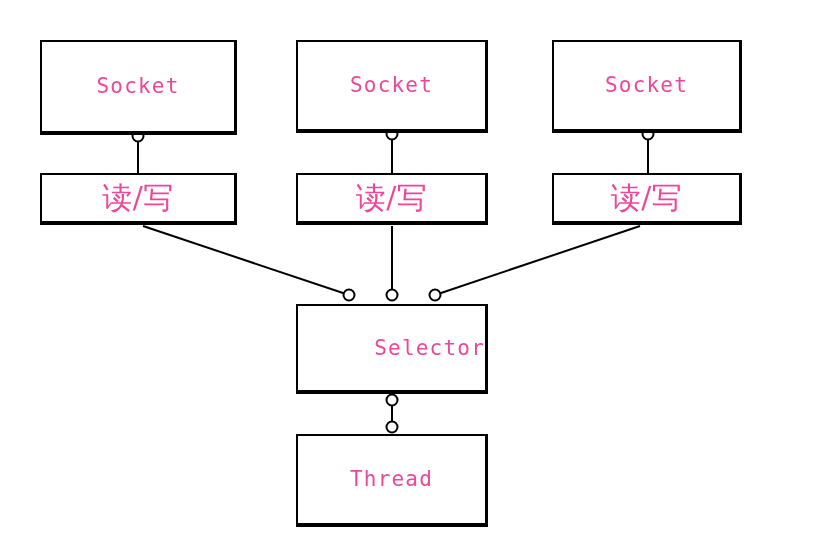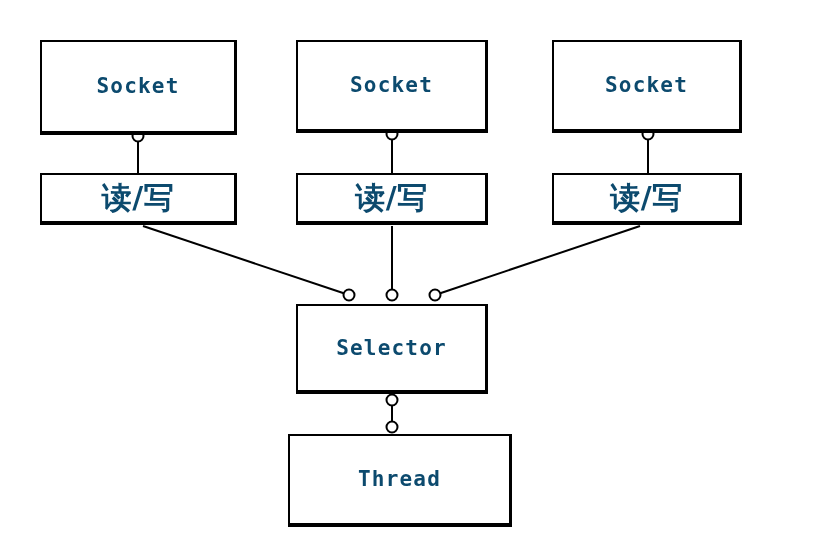--- a/index.html
+++ b/index.html
@@ -33,24 +33,23 @@
     border-right-width: 3px;
     border-bottom-width: 4px;
     display: flex;
     align-items: center;
     justify-content: center;
     z-index: 3;
   }
   .node-label {
     display: block;
     text-align: center;
-    color: #0c4a6e;
+    color: #ec4899;
     line-height: 1;
     white-space: nowrap;
-    font-weight: bold;
   }
   .label-mono {
     font-family: "DejaVu Sans Mono", "Liberation Mono", monospace;
     font-size: 21px;
     letter-spacing: 1.2px;
   }
   .label-cjk {
     font-family: "DejaVu Serif", "Liberation Serif", serif;
     font-size: 30px;
     letter-spacing: 0.5px;
@@ -93,21 +92,21 @@
       </div>
       <div class="node-box" style="left: 40px; top: 173px; width: 197px; height: 52px;">
         <span class="node-label label-cjk">读/写</span>
       </div>
       <div class="node-box" style="left: 296px; top: 173px; width: 192px; height: 52px;">
         <span class="node-label label-cjk">读/写</span>
       </div>
       <div class="node-box" style="left: 552px; top: 173px; width: 190px; height: 52px;">
         <span class="node-label label-cjk">读/写</span>
       </div>
-      <div class="node-box" style="left: 296px; top: 304px; width: 192px; height: 90px;">
+      <div class="node-box" style="left: 296px; top: 304px; width: 192px; height: 90px; justify-content: flex-end;">
         <span class="node-label label-mono">Selector</span>
       </div>
-      <div class="node-box" style="left: 288px; top: 434px; width: 224px; height: 93px;">
+      <div class="node-box" style="left: 296px; top: 434px; width: 192px; height: 93px;">
         <span class="node-label label-mono">Thread</span>
       </div>
     </div>
 
 </div>
 
 </body></html>

